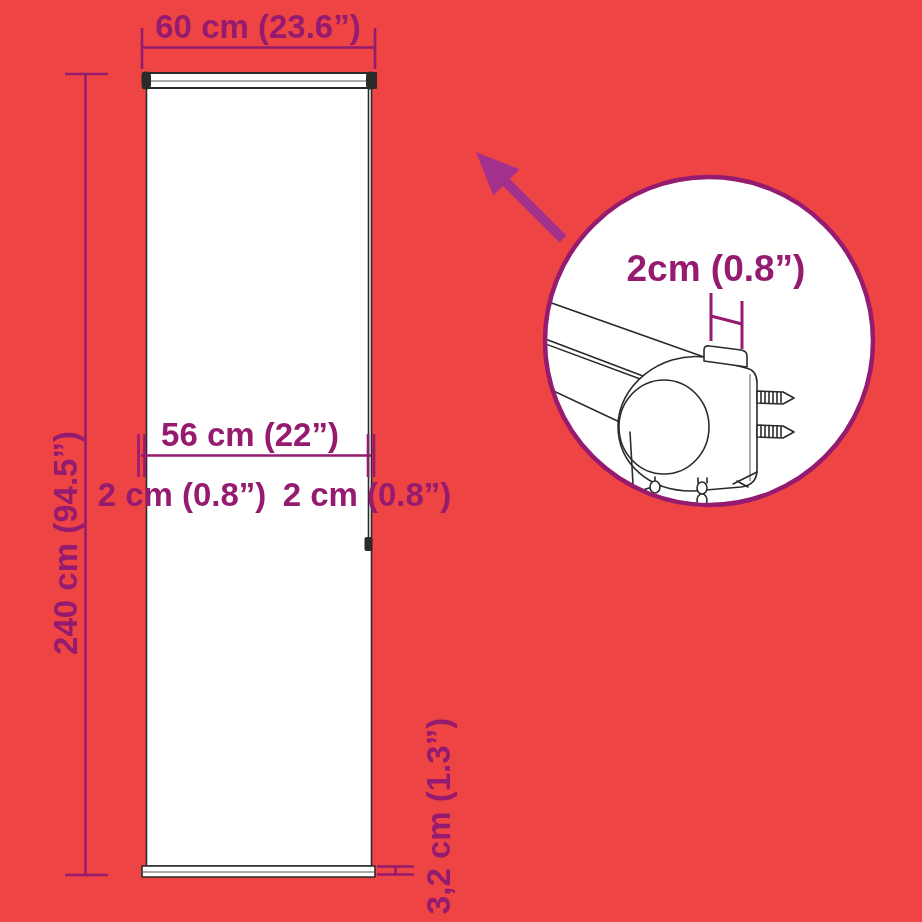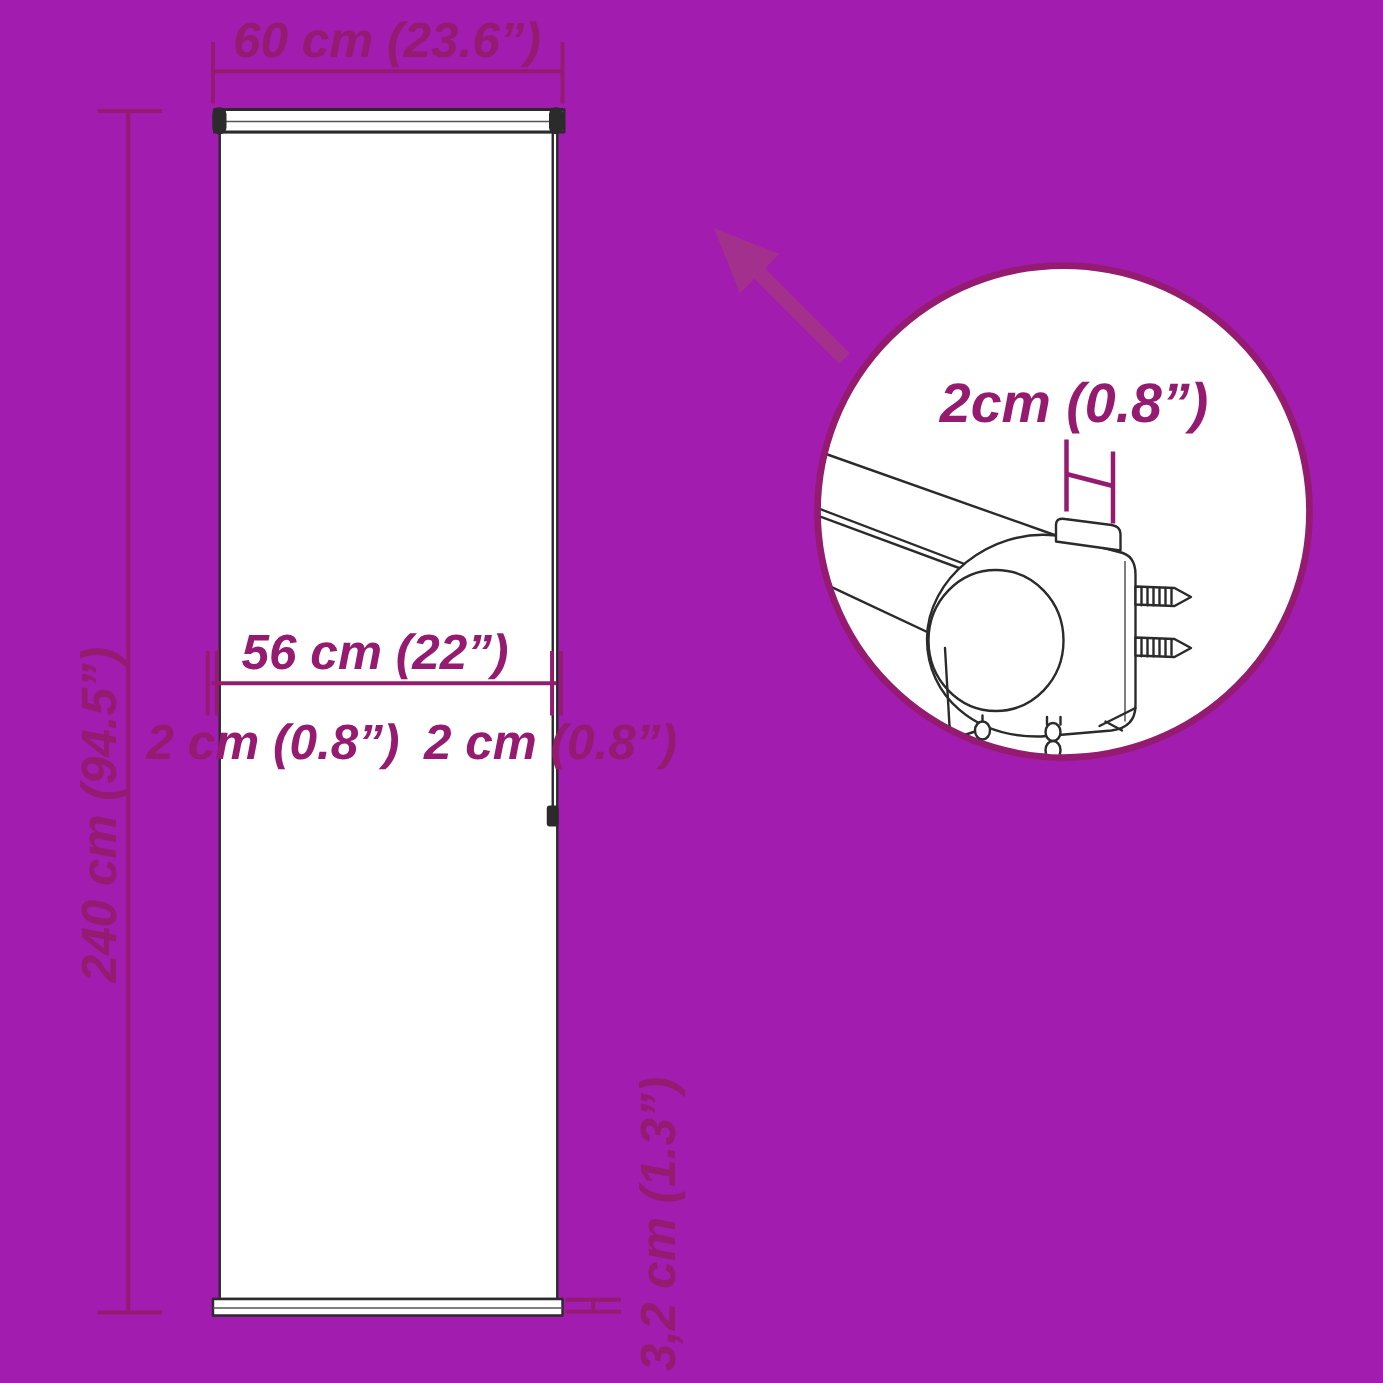--- a/index.html
+++ b/index.html
@@ -1,21 +1,21 @@
 <!DOCTYPE html>
 <html style="--dimension: #951b70; --arrow: #a4308e; --outline: #2b2b2b;"><head>
 <meta charset="utf-8">
 <style>
   :root{
     --dimension:#951b70;
     --arrow:#a4308e;
     --outline:#2b2b2b;
   }
   html,body{margin:0;padding:0;background:#ffffff;}
-  .canvas{position:relative;width:922px;height:922px;background:#a21caf;overflow:hidden;font-style:italic;}
+  .canvas{position:relative;width:922px;height:922px;background:#ef4444;overflow:hidden;}
   svg{position:absolute;left:0;top:0;}
   
   .dl{stroke:var(--dimension);stroke-width:2.6;fill:none;stroke-linecap:butt;}
   .dl3{stroke:var(--dimension);stroke-width:3;fill:none;stroke-linecap:butt;}
   
   .dt{fill:var(--dimension);font-family:"Liberation Sans",sans-serif;font-weight:700;font-size:33px;text-anchor:middle;}
   .dt-big{font-size:37px;}
   
   .ol{stroke:var(--outline);stroke-width:1.6;fill:none;stroke-linejoin:round;stroke-linecap:round;}
   .olw{stroke:var(--outline);stroke-width:1.6;fill:#ffffff;stroke-linejoin:round;}

